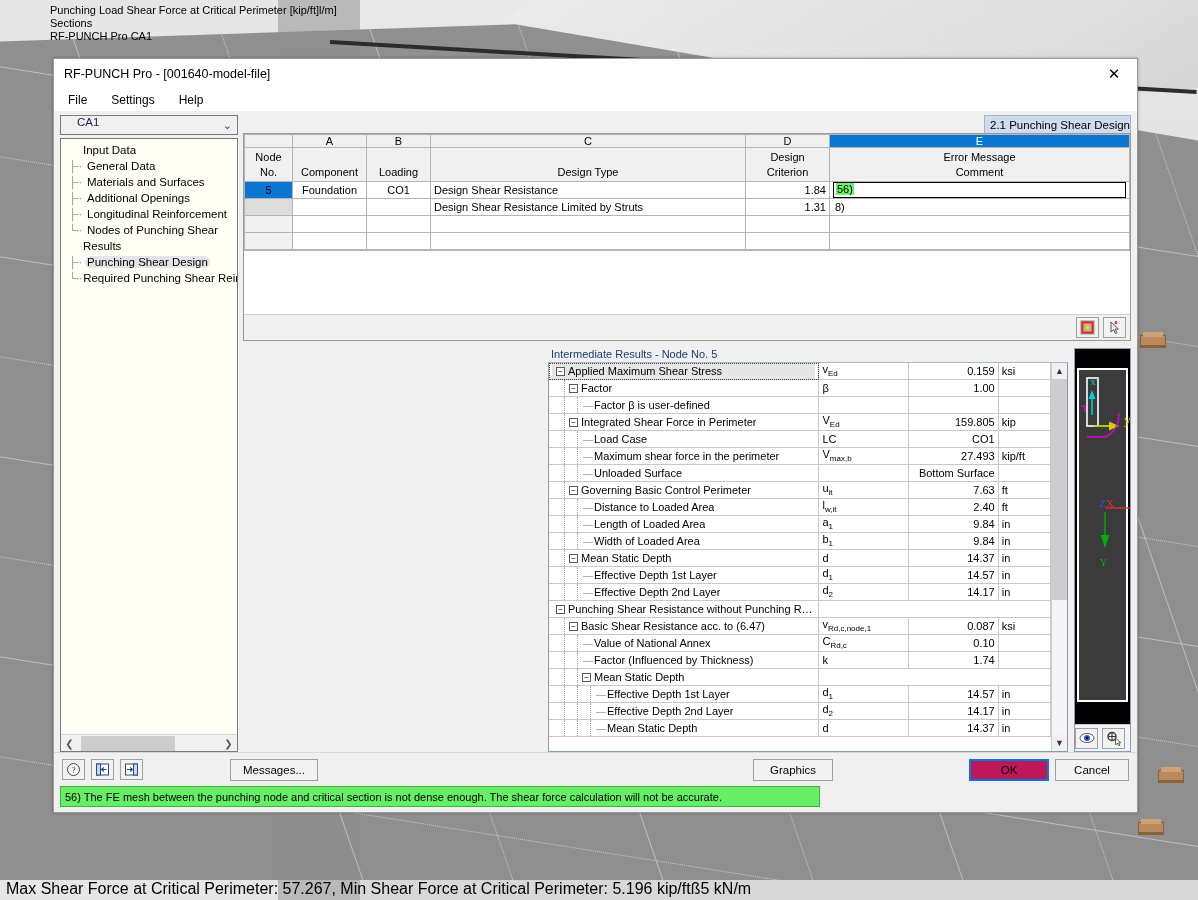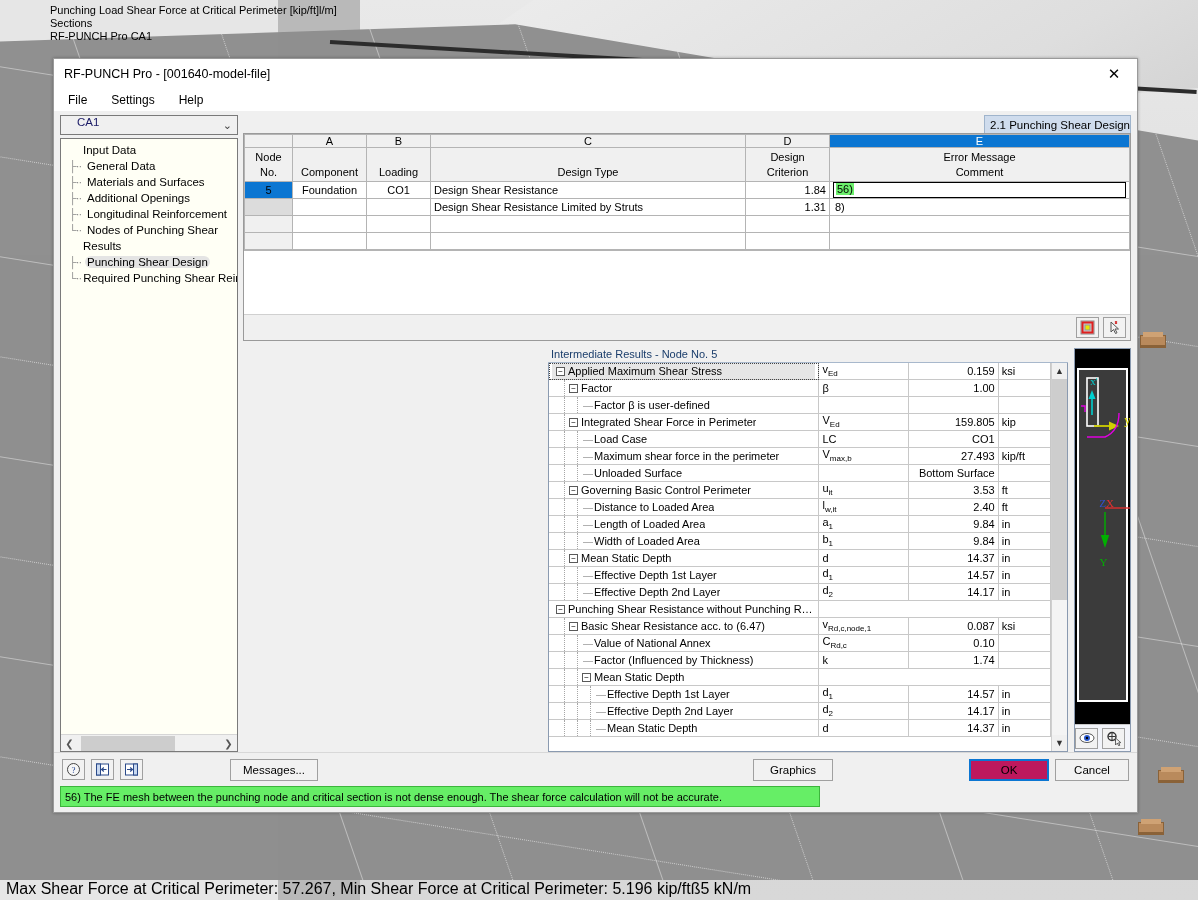--- a/index.html
+++ b/index.html
@@ -629,21 +629,21 @@
                     <tr>
                       <td class="c-name">
                         <div class="name-inner">
                           <span class="indent-guide"></span>
                           <span class="preconn"></span>
                           <span class="tog">−</span>
                           <span class="nm">Governing Basic Control Perimeter</span>
                         </div>
                       </td>
                       <td class="c-sym"><span>u</span><span class="sub">it</span></td>
-                      <td class="c-val">3.53</td>
+                      <td class="c-val">7.63</td>
                       <td class="c-unit">ft</td>
                     </tr>
                     <tr>
                       <td class="c-name">
                         <div class="name-inner">
                           <span class="indent-guide"></span>
                           <span class="indent-guide"></span>
                           <span class="preconn"></span>
                           <span class="leafdash">—</span>
                           <span class="nm">Distance to Loaded Area</span>

